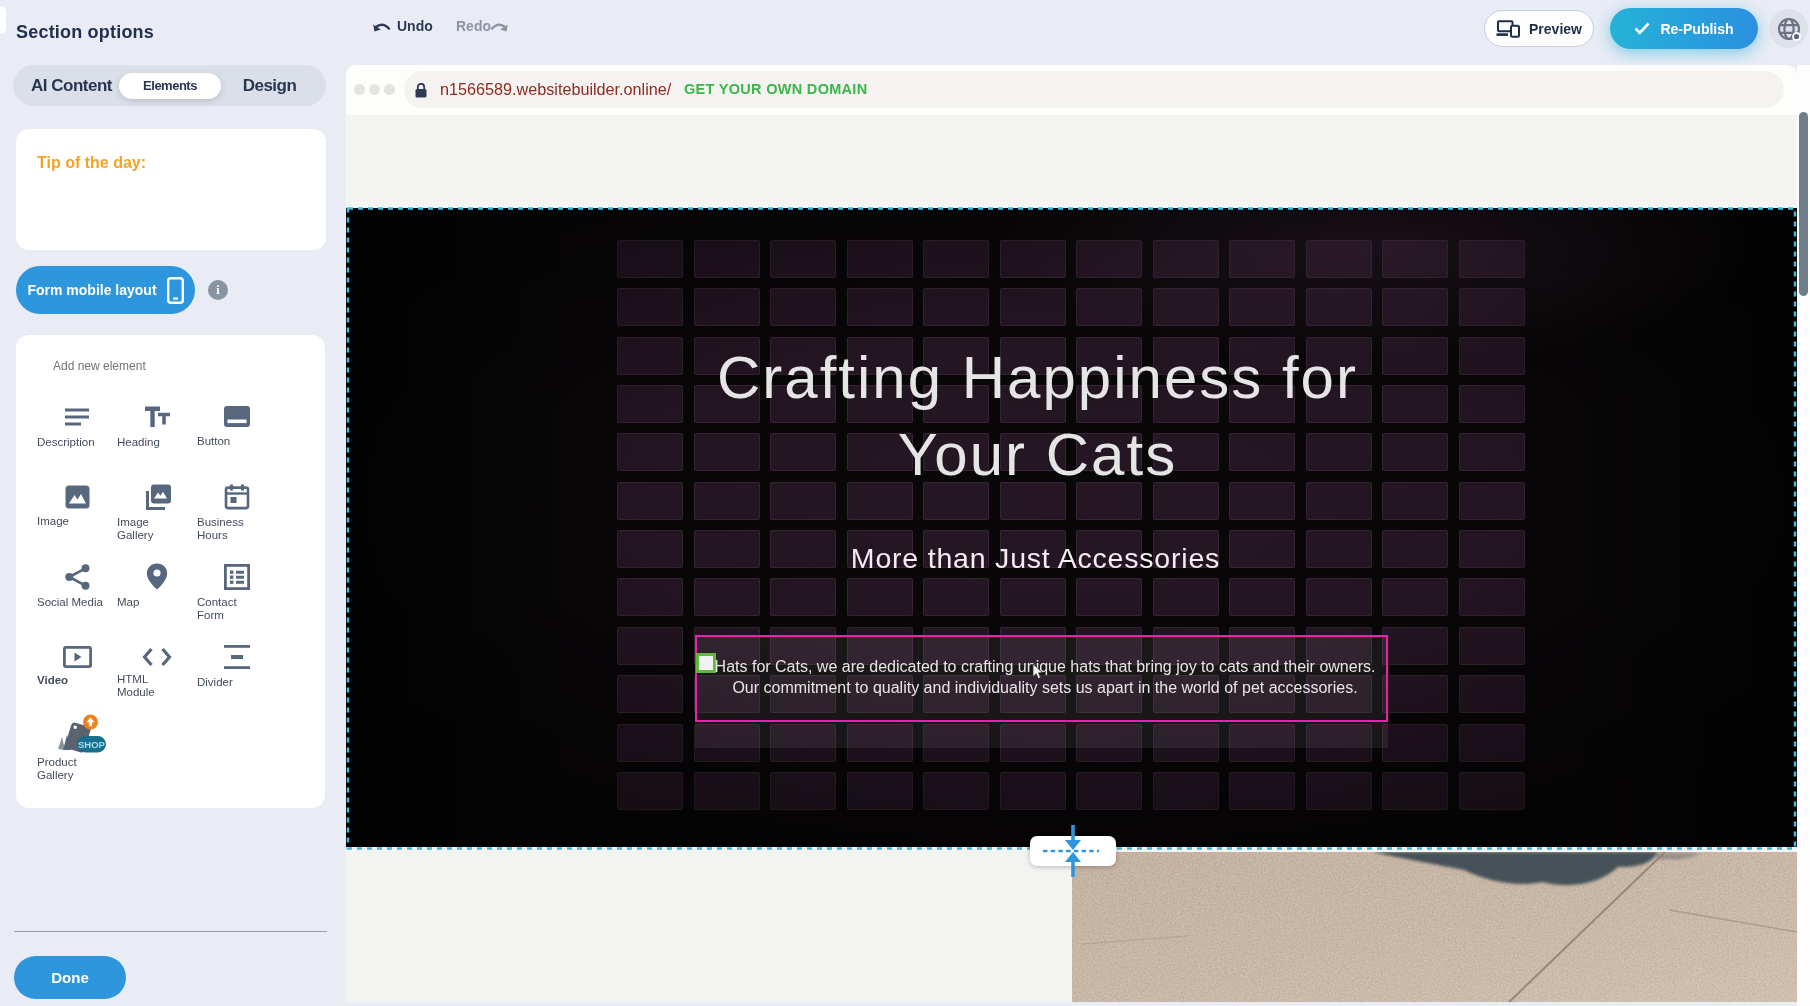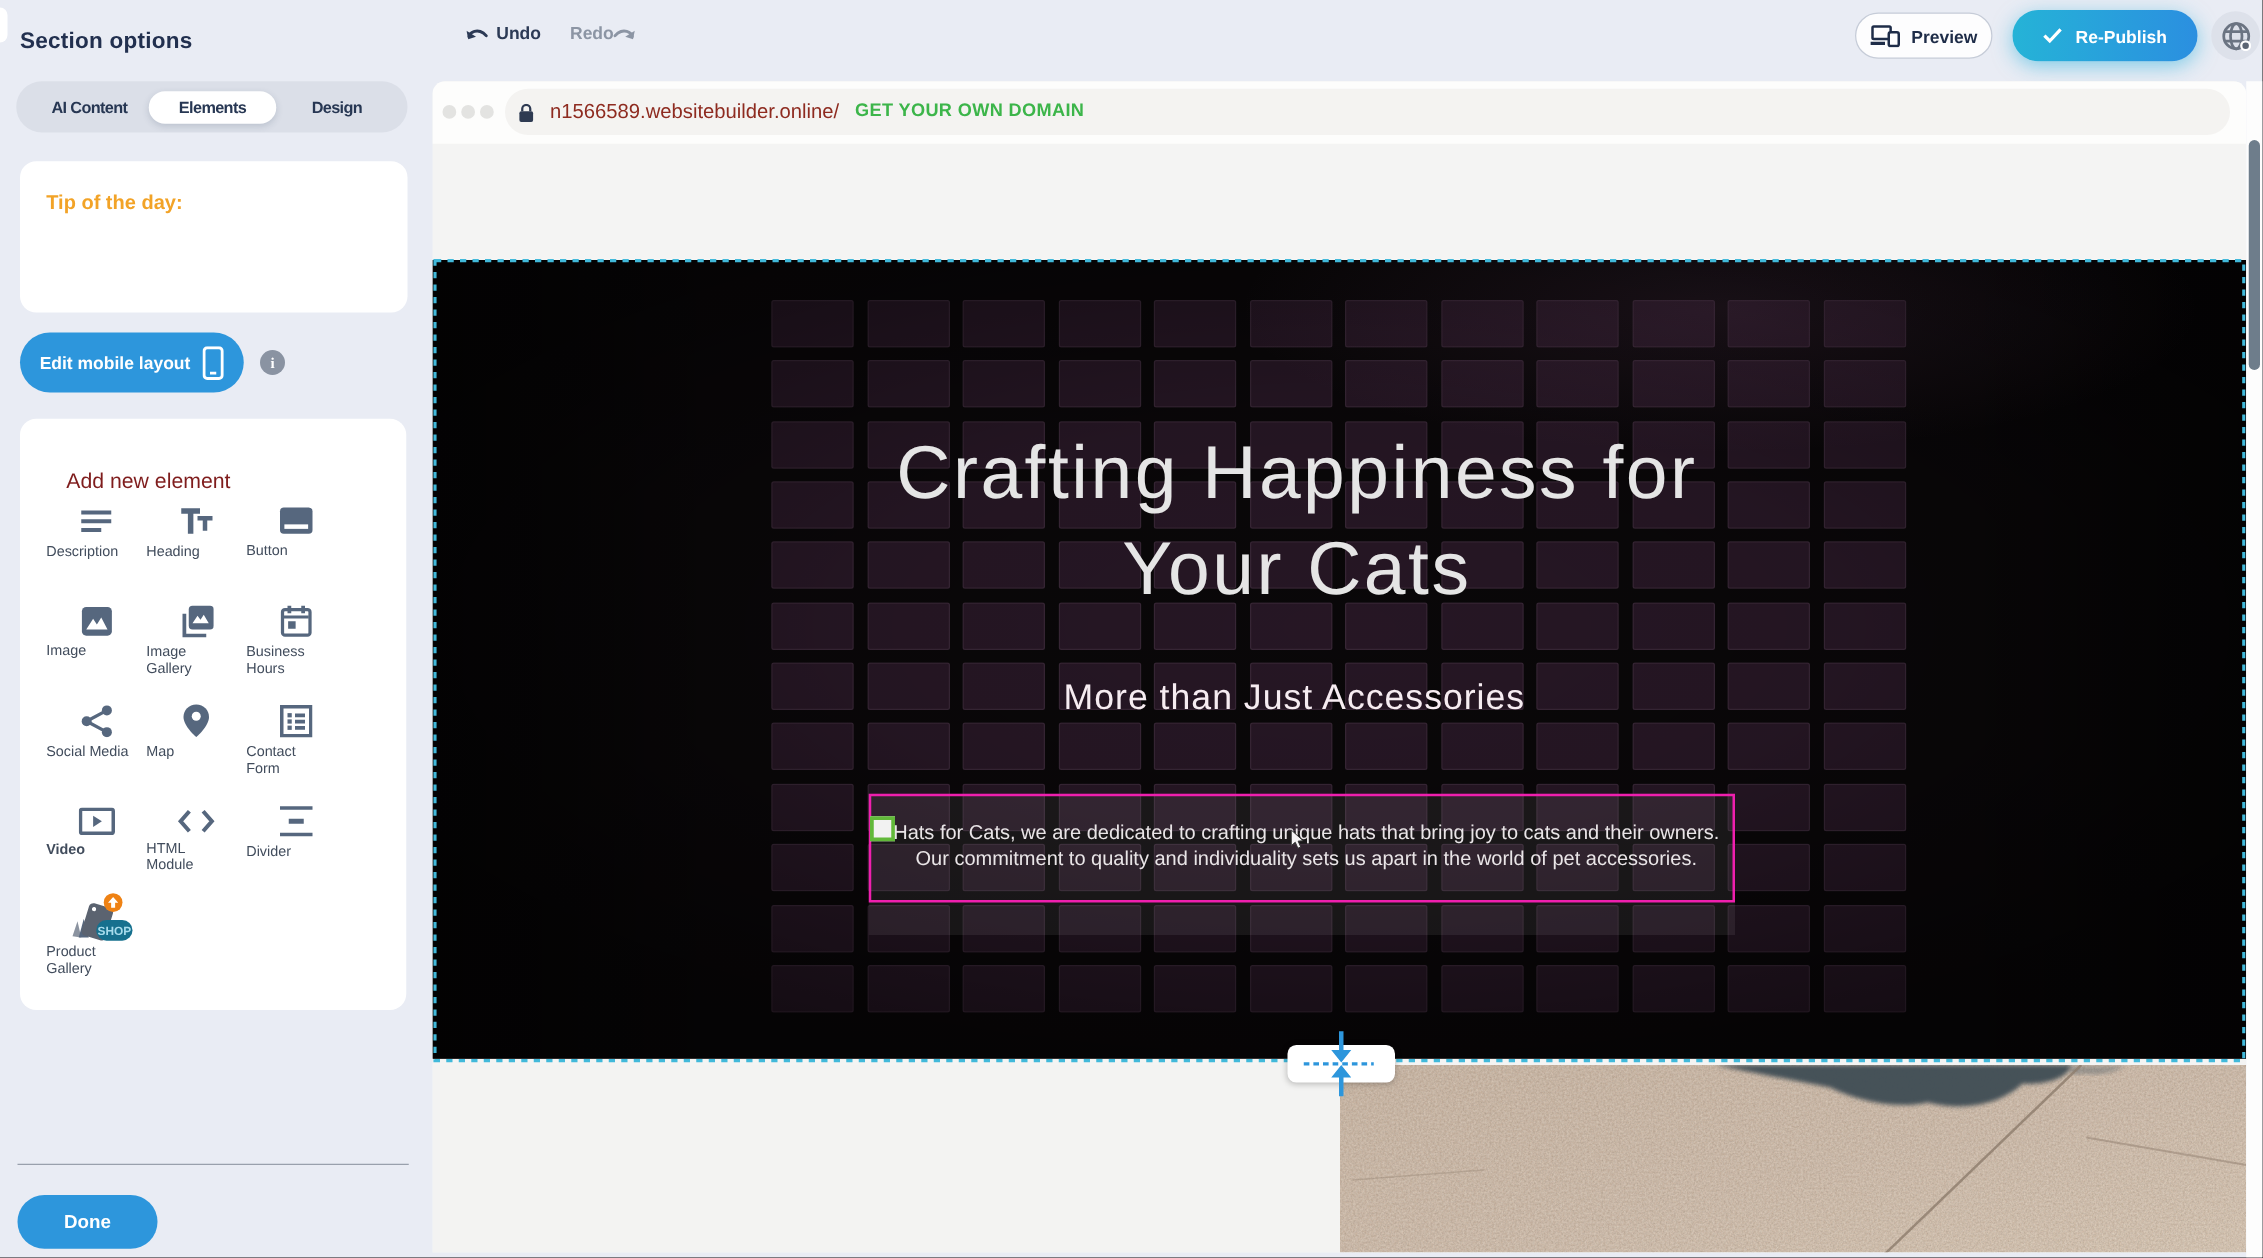--- a/index.html
+++ b/index.html
@@ -10,29 +10,29 @@
   
   #title { left:16px; top:22px; font-size:18px; font-weight:bold; color:#22304f; letter-spacing:0.2px; }
   #undo { left:373px; top:18px; width:140px; height:24px; color:#2c3a55; font-weight:bold; font-size:14px; }
   #redo-t { color:#8c95a4; }
   #preview-btn { left:1484px; top:10px; width:110px; height:37px; background:#fdfdfe; border:1px solid #c6ccd8; border-radius:19px; display:flex; align-items:center; justify-content:center; gap:8px; color:#1e2c48; font-weight:bold; font-size:14px; }
   #republish-btn { left:1610px; top:8px; width:148px; height:41px; background:linear-gradient(90deg,#25b3d7,#2b8fe0); border-radius:21px; display:flex; align-items:center; justify-content:center; gap:10px; color:#fff; font-weight:bold; font-size:14px; box-shadow:0 4px 16px rgba(42,176,220,0.55); }
   #globe-btn { left:1769px; top:9px; width:39px; height:39px; border-radius:50%; background:#dde1ea; display:flex; align-items:center; justify-content:center; }
 
   
   #tabs { left:13px; top:65px; width:313px; height:41px; background:#dbdfe8; border-radius:21px; display:flex; align-items:center; }
-  .tab { flex:1; text-align:center; font-size:13px; letter-spacing:-0.5px; font-weight:bold; color:#273753; }
+  .tab { flex:1; text-align:center; font-size:17px; letter-spacing:-0.5px; font-weight:bold; color:#273753; }
   #tab-elements { position:absolute; left:106px; top:7.5px; width:102px; height:26.5px; font-size:13px; letter-spacing:-0.5px; background:#ffffff; border-radius:14px; box-shadow:0 2px 6px rgba(40,60,90,0.18); display:flex; align-items:center; justify-content:center; font-weight:bold; color:#273753; }
   #tipcard { left:16px; top:129px; width:310px; height:121px; background:#fff; border-radius:13px; }
   #tipcard h3 { position:absolute; left:21px; top:25px; color:#f2a327; font-size:16px; font-weight:bold; }
   #tipcard p { position:absolute; left:21px; top:57px; width:290px; color:#4287c7; font-size:12.5px; letter-spacing:-0.1px; line-height:15.5px; }
   #editmob { left:16px; top:266px; width:179px; height:48px; background:#2d96dc; border-radius:24px; display:flex; align-items:center; justify-content:center; gap:10px; color:#fff; font-weight:bold; font-size:14px; }
   #infoc { left:208px; top:280px; width:20px; height:20px; border-radius:50%; background:#8a93a2; color:#fff; font-size:12px; font-weight:bold; text-align:center; line-height:20px; font-family:"Liberation Serif",serif; }
   #addcard { left:16px; top:335px; width:309px; height:473px; background:#fff; border-radius:13px; }
-  #addcard h4 { position:absolute; left:37px; top:40px; font-size:17px; color:#7f1d1d; font-weight:normal; }
+  #addcard h4 { position:absolute; left:37px; top:24px; font-size:12px; color:#737373; font-weight:normal; }
   .el { position:absolute; width:80px; text-align:left; }
   .el svg { display:block; margin:0 auto; }
   .el .lb { margin-top:6px; font-size:11.5px; color:#414c5c; line-height:13px; }
   #sep { left:14px; top:931px; width:313px; height:1px; background:#99a0ac; }
   #done-btn { left:14px; top:956px; width:112px; height:43px; background:#2d96dc; border-radius:22px; color:#fff; font-weight:bold; font-size:15px; display:flex; align-items:center; justify-content:center; }
 
   
   #canvas { left:346px; top:65px; width:1451px; height:937px; border-radius:10px 10px 0 0; overflow:hidden; background:#f4f4f3; }
   #browserbar { position:absolute; left:0; top:0; width:100%; height:50px; background:#fdfdfc; }
   #urlpill { position:absolute; left:58px; top:6px; width:1380px; height:37px; border-radius:19px; background:#f4f3f1; }
@@ -105,21 +105,21 @@
   <div class="abs" id="tabs">
     <div class="tab" style="padding-left:9px;">AI Content</div>
     <div class="tab" style="opacity:0">Elements</div>
     <div class="tab" style="padding-right:7px;">Design</div>
     <div id="tab-elements">Elements</div>
   </div>
   <div class="abs" id="tipcard">
     <h3>Tip of the day:</h3>
   </div>
   <div class="abs" id="editmob">
-    <span>Edit mobile layout</span>
+    <span>Form mobile layout</span>
     <svg width="17" height="27" viewBox="0 0 17 27">
       <rect x="1.2" y="1.2" width="14.6" height="24.6" rx="2.6" fill="none" stroke="#fff" stroke-width="2.4"></rect>
       <path d="M6 21.5 L11 21.5" stroke="#fff" stroke-width="2.2"></path>
     </svg>
   </div>
   <div class="abs" id="infoc">i</div>
   <div class="abs" id="addcard">
     <h4>Add new element</h4>
 
     <div class="el" style="left:21px; top:69px;">

